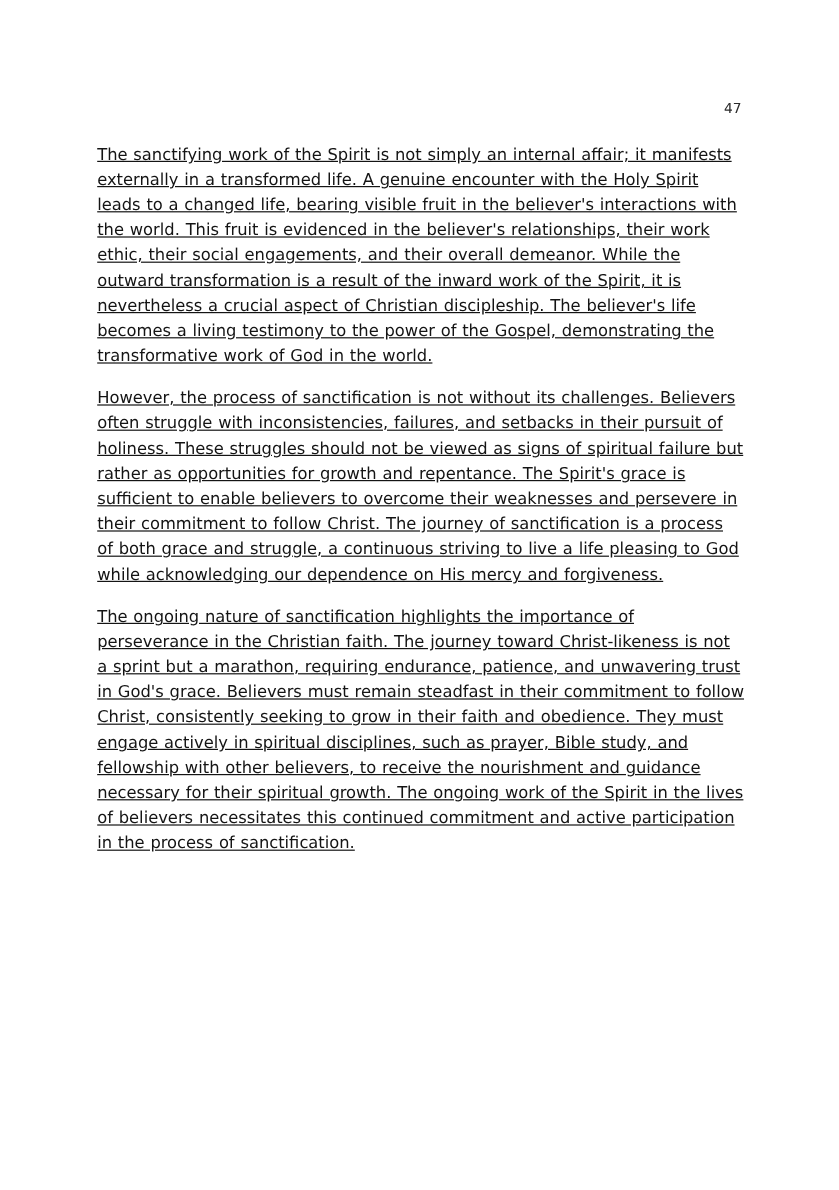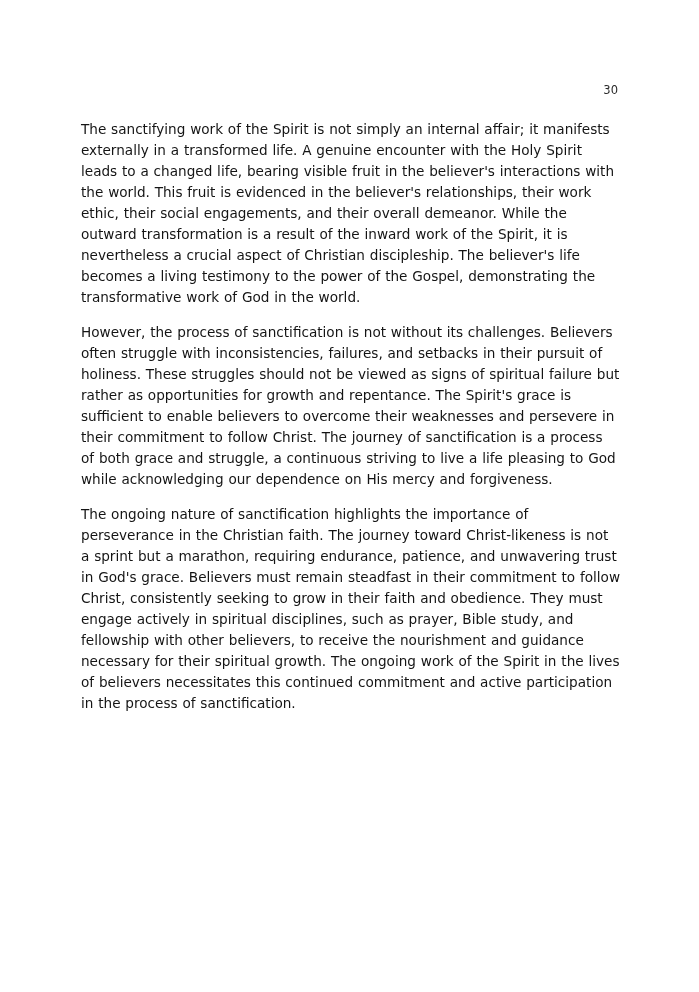--- a/index.html
+++ b/index.html
@@ -32,25 +32,26 @@
     left: 81px;
     width: 539px;
     font-size: 13.6px;
     line-height: 21px;
     color: #141414;
     text-align: left;
   }
   .content p {
     margin: 0 0 14px 0;
     word-spacing: 0.5px;
+    text-decoration: underline;
   }
 </style>
 </head>
 <body>
 
 <div class="page">
-  <div class="page-number">30</div>
+  <div class="page-number">47</div>
   <div class="content">
     <p>The sanctifying work of the Spirit is not simply an internal affair; it manifests externally in a transformed life. A genuine encounter with the Holy Spirit leads to a changed life, bearing visible fruit in the believer's interactions with the world. This fruit is evidenced in the believer's relationships, their work ethic, their social engagements, and their overall demeanor. While the outward transformation is a result of the inward work of the Spirit, it is nevertheless a crucial aspect of Christian discipleship. The believer's life becomes a living testimony to the power of the Gospel, demonstrating the transformative work of God in the world.</p>
     <p>However, the process of sanctification is not without its challenges. Believers often struggle with inconsistencies, failures, and setbacks in their pursuit of holiness. These struggles should not be viewed as signs of spiritual failure but rather as opportunities for growth and repentance. The Spirit's grace is sufficient to enable believers to overcome their weaknesses and persevere in their commitment to follow Christ. The journey of sanctification is a process of both grace and struggle, a continuous striving to live a life pleasing to God while acknowledging our dependence on His mercy and forgiveness.</p>
     <p>The ongoing nature of sanctification highlights the importance of perseverance in the Christian faith. The journey toward Christ-likeness is not a sprint but a marathon, requiring endurance, patience, and unwavering trust in God's grace. Believers must remain steadfast in their commitment to follow Christ, consistently seeking to grow in their faith and obedience. They must engage actively in spiritual disciplines, such as prayer, Bible study, and fellowship with other believers, to receive the nourishment and guidance necessary for their spiritual growth. The ongoing work of the Spirit in the lives of believers necessitates this continued commitment and active participation in the process of sanctification.</p>
   </div>
 </div>
 
 </body></html>

